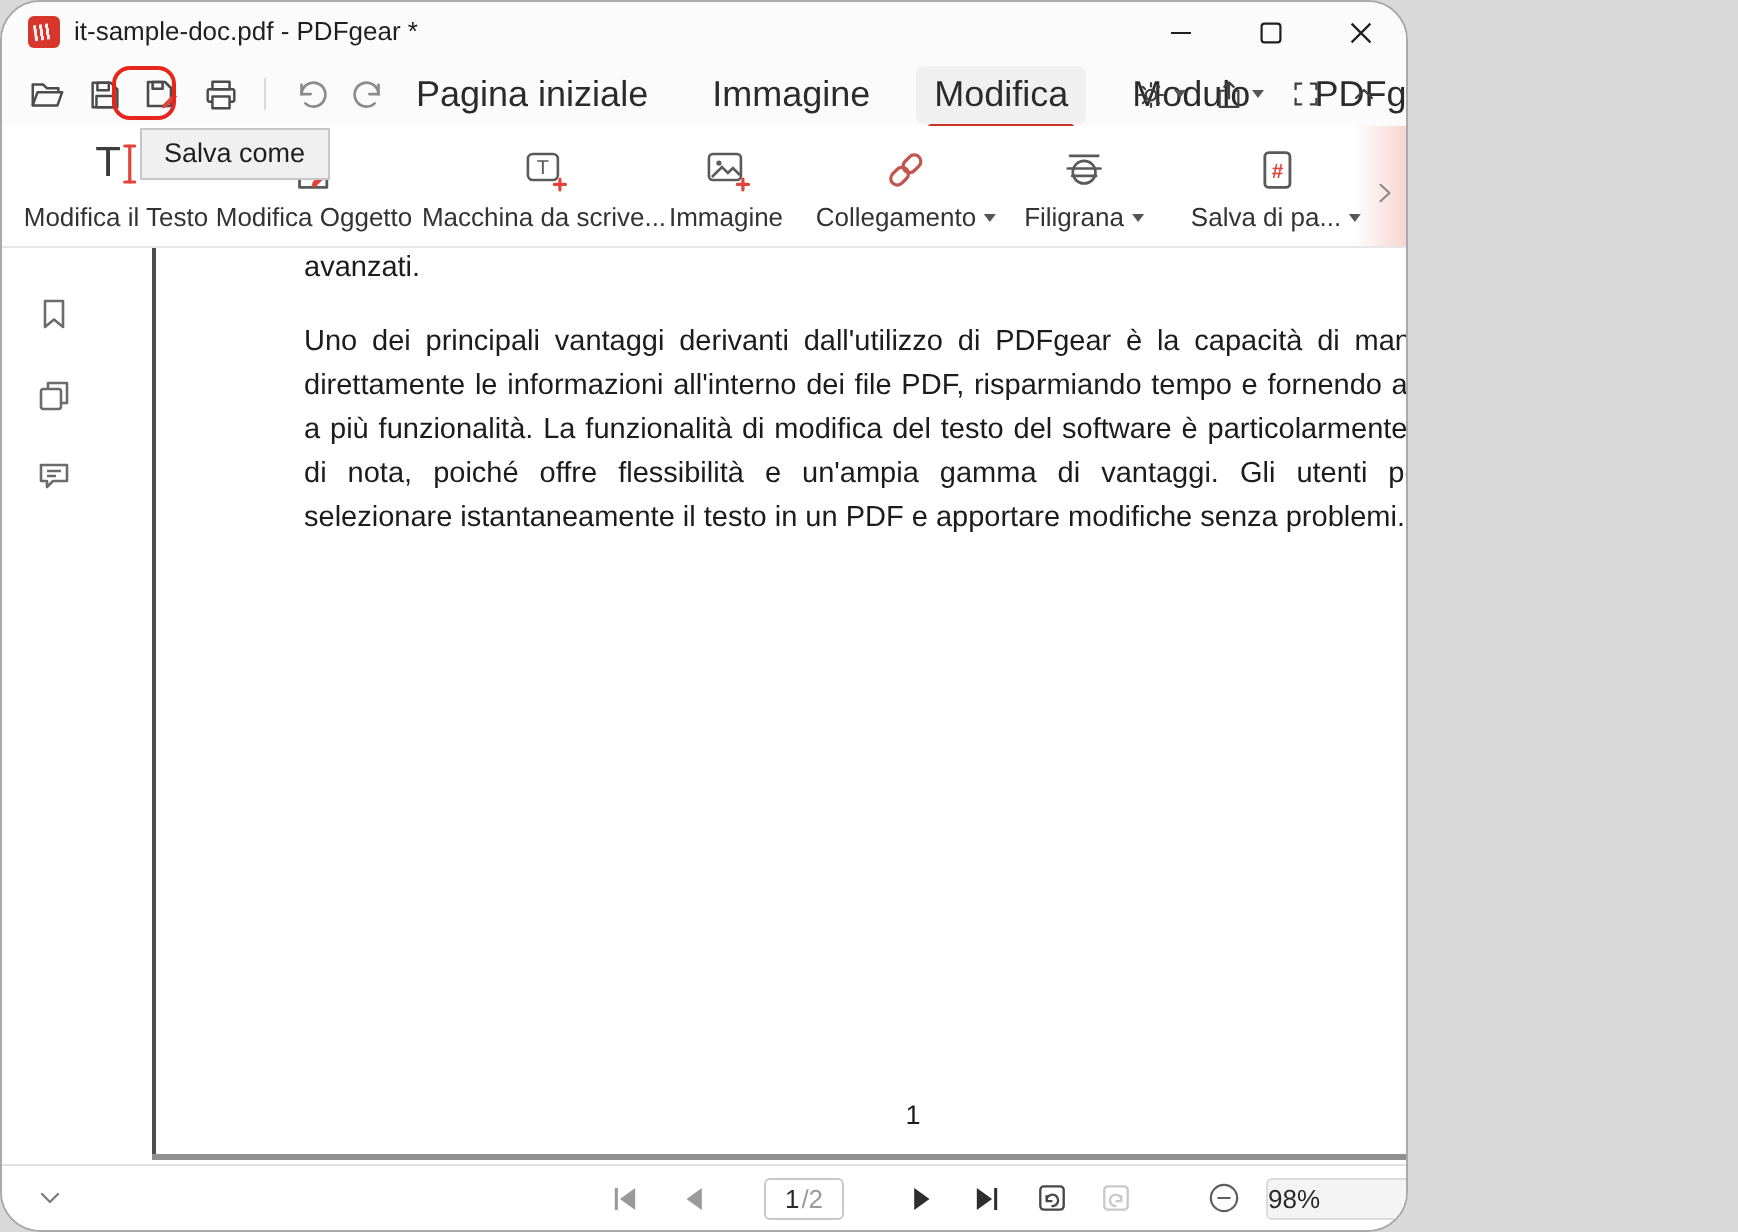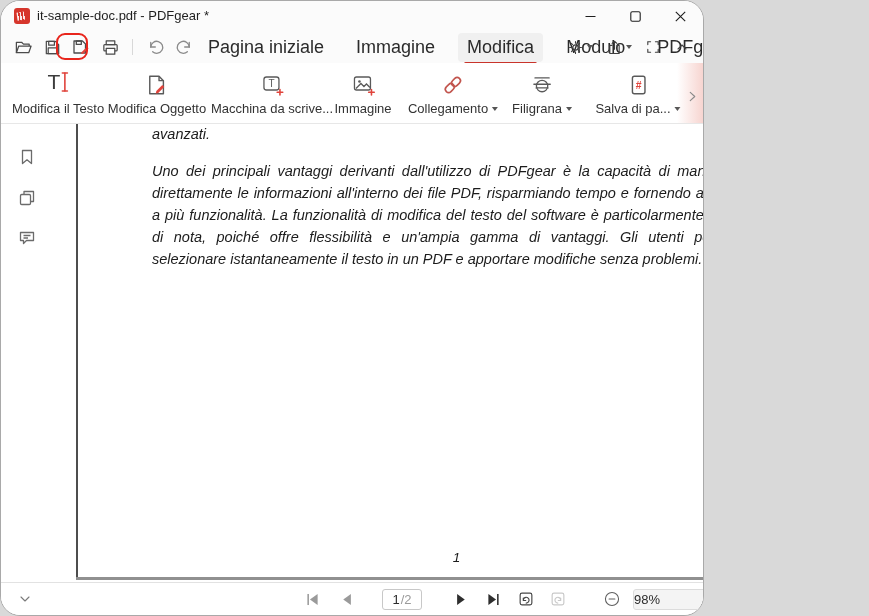--- a/index.html
+++ b/index.html
@@ -38,21 +38,21 @@
   .ritem { position:absolute; top:7px; transform:translateX(-50%); display:flex; flex-direction:column; align-items:center; white-space:nowrap; }
   .ricon { height:30px; display:flex; align-items:center; justify-content:center; color:#5a5a5a; }
   .rlabel { font-size:13px; color:#333; margin-top:1px; display:flex; align-items:center; gap:4px; }
   .edit-text-glyph { font-size:21px; color:#3c3c3c; letter-spacing:0; display:flex; align-items:flex-start; }
   .ribbon-fade { position:absolute; right:0; top:0; width:26px; height:61px;
     background:linear-gradient(to right, rgba(252,233,231,0), rgba(246,208,203,.9)); z-index:5; }
   .ribbon-next { position:absolute; right:3px; top:26px; color:#8a8a8a; z-index:6; }
   .tooltip { position:absolute; left:69px; top:63px; z-index:60; background:#f0f0f0;
     border:1px solid #c6c6c6; padding:4px 11px 5px; font-size:13.5px; color:#1f1f1f; white-space:nowrap; }
   
-  .main { position:absolute; top:123px; left:0; right:0; bottom:33px; background:#fff;font-style:italic; }
+  .main { position:absolute; top:123px; left:0; right:0; bottom:33px; background:#fff; }
   .side-icon { position:absolute; left:16px; width:20px; height:20px; color:#6b6b6b; }
   .page-border-left  { position:absolute; left:75px;  top:0; width:2px; height:455px; background:#4d4d4d; }
   .page-border-right { position:absolute; left:834px; top:0; width:2px; height:455px; background:#4d4d4d; }
   .page-border-bottom{ position:absolute; left:75px;  top:453px; width:761px; height:3px; background:#909090; }
   .doc-text { position:absolute; left:151px; top:1px; width:597px; color:#1c1c1c; font-size:14.5px; }
   .doc-line { line-height:18px; }
   .doc-par  { margin-top:17px; line-height:22px; text-align:justify; }
   .doc-pagenum { position:absolute; left:75px; width:761px; top:426px; text-align:center; font-size:13.5px; color:#1c1c1c; }
   .scroll-gutter { position:absolute; left:839px; right:2px; top:0; bottom:0; background:#ececec; }
   .scroll-thumb { position:absolute; left:860px; top:252px; width:3px; height:172px; background:#9a9a9a; border-radius:2px; }
@@ -297,20 +297,21 @@
     </div>
 
     <div class="ribbon-fade"></div>
     <div class="ribbon-next">
       <svg width="15" height="15" viewBox="0 0 20 20" fill="none" stroke="#8a8a8a" stroke-width="1.5" stroke-linecap="round" stroke-linejoin="round">
         <path d="M7 4.5 L13 10 L7 15.5"></path>
       </svg>
     </div>
   </div>
 
+  <div class="tooltip">Salva come</div>
 
   <div class="main">
 
     <div class="side-icon" style="top:23px">
       <svg width="20" height="20" viewBox="0 0 20 20" fill="none" stroke="#6b6b6b" stroke-width="1.3" stroke-linejoin="round">
         <path d="M5.5 3.5 H14.5 V16.5 L10 12.8 L5.5 16.5 Z"></path>
       </svg>
     </div>
     <div class="side-icon" style="top:64px">
       <svg width="20" height="20" viewBox="0 0 20 20" fill="none" stroke="#6b6b6b" stroke-width="1.3" stroke-linejoin="round">

